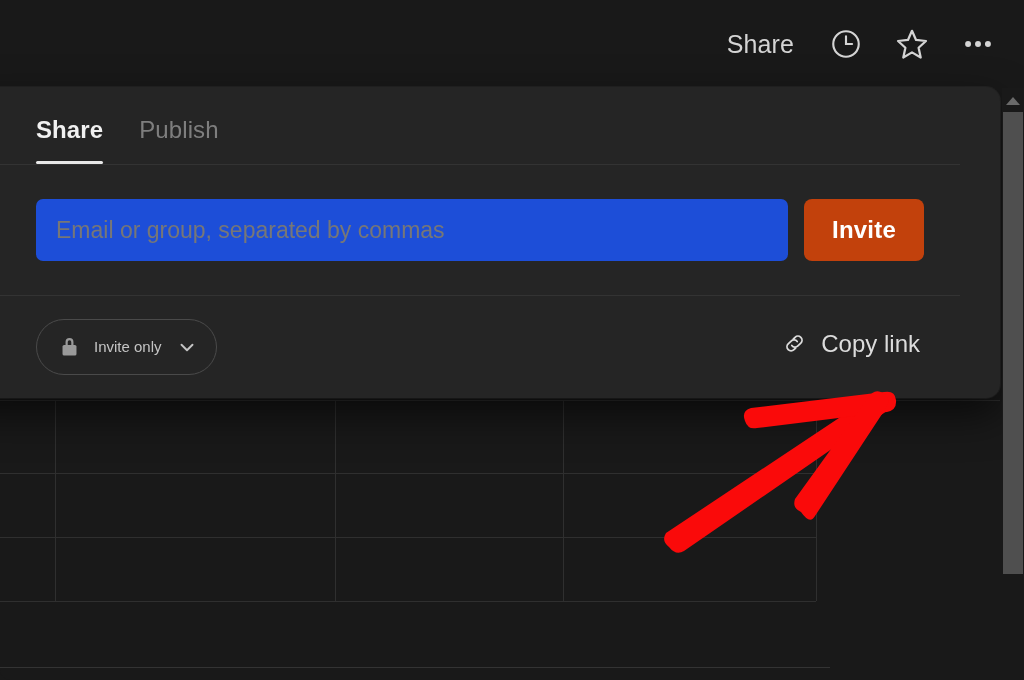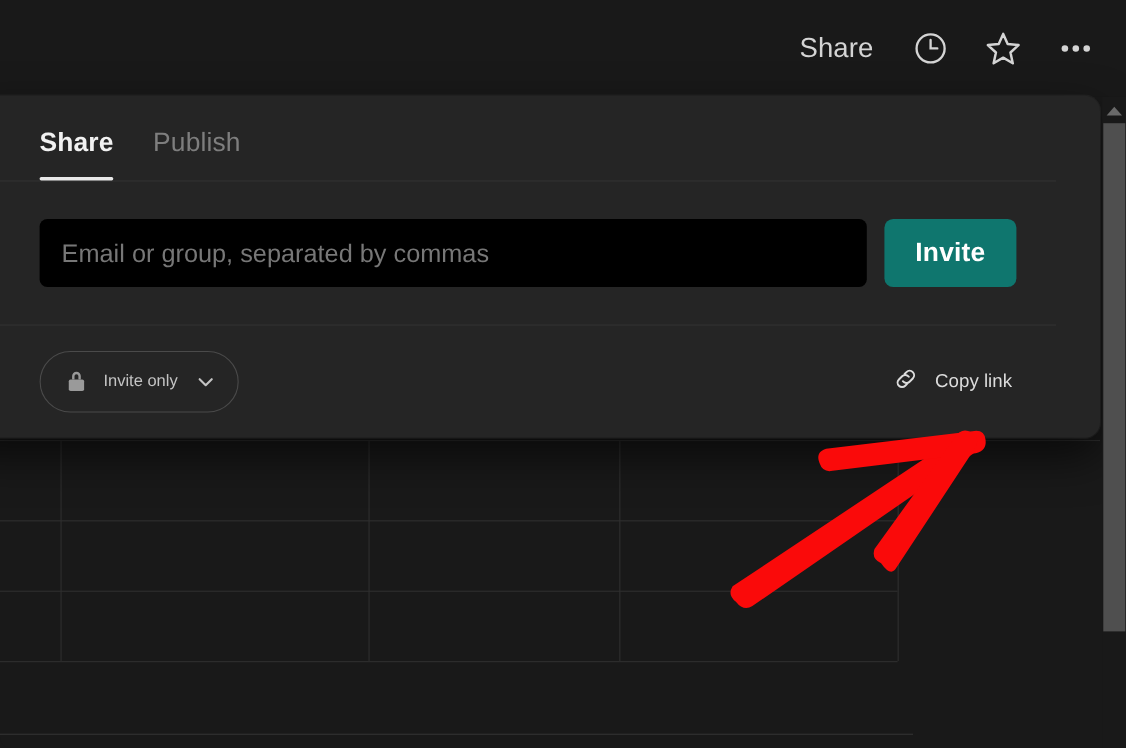--- a/index.html
+++ b/index.html
@@ -136,36 +136,36 @@
     height: 131px;
     display: flex;
     align-items: center;
     gap: 16px;
     padding: 0 36px;
     border-bottom: 1px solid #333333;
   }
   .email-input {
     flex: 1;
     height: 62px;
-    background: #000000;
+    background: #1d4ed8;
     border: none;
     border-radius: 7px;
     color: #e0e0e0;
     font-size: 23px;
     font-family: "Liberation Sans", sans-serif;
     padding: 0 20px;
     outline: none;
   }
   .email-input::placeholder { color: #777777; }
 
   .invite-btn {
     height: 62px;
     min-width: 120px;
     padding: 0 22px;
-    background: #0f766e;
+    background: #c2410c;
     border: none;
     border-radius: 8px;
     color: #ffffff;
     font-size: 24px;
     font-weight: bold;
     font-family: "Liberation Sans", sans-serif;
     cursor: pointer;
     letter-spacing: 0.2px;
   }
 
@@ -187,25 +187,24 @@
     border-radius: 28px;
     cursor: pointer;
     color: #c4c4c4;
     font-size: 15px;
   }
   .access-pill .lock-glyph { display: flex; align-items: center; }
   .access-pill .chev { display: flex; align-items: center; margin-left: 2px; }
 
   .copy-link {
     display: flex;
-    align-items: center;
     gap: 13px;
     cursor: pointer;
     color: #dcdcdc;
-    font-size: 17px;
+    font-size: 24px;
     padding: 6px 4px;
   }
 
   
   .scrollbar {
     position: absolute;
     top: 88px; right: 0;
     width: 22px;
     height: 592px;
     background: #191919;

